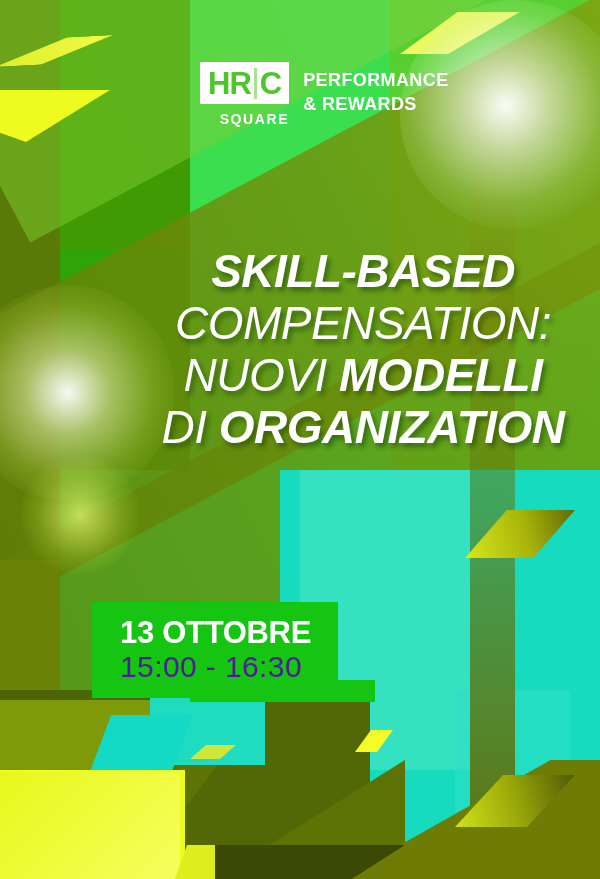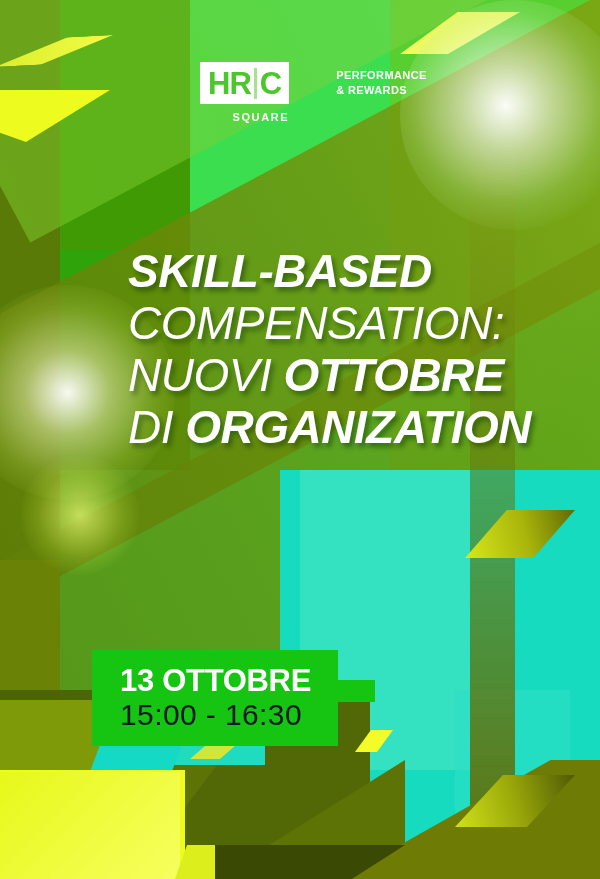--- a/index.html
+++ b/index.html
@@ -101,39 +101,39 @@
   .dark-top-l  { left:0px;top:690px;width:200px;height:30px;background:#4A6005;opacity:.9;}
   .olive-r-top { left:0px;top:560px;width:60px;height:140px;background:#6A8206; }
 
   
   #logo{ position:absolute;left:200px;top:62px;display:flex;align-items:flex-start;gap:14px;}
   .logo-left{ display:flex;flex-direction:column;align-items:flex-end;}
   .hrc-box{ background:#ffffff;display:flex;align-items:center;
             padding:6px 8px 5px 8px;}
   .hrc-txt{ color:#4BC62B;font-weight:700;font-size:31px;letter-spacing:-1px;line-height:1;}
   .hrc-sep{ width:3px;align-self:stretch;background:#5DCB33;margin:0 3px;opacity:.55;}
-  .square-txt{ color:#ffffff;font-weight:700;font-size:11px;letter-spacing:1.6px;margin-top:7px;}
-  .pr-txt{ color:#ffffff;font-weight:700;font-size:11px;letter-spacing:.4px;line-height:1.35;
-           margin-top:6px;margin-left:33px;}
+  .square-txt{ color:#ffffff;font-weight:700;font-size:14px;letter-spacing:1.6px;margin-top:7px;}
+  .pr-txt{ color:#ffffff;font-weight:700;font-size:18px;letter-spacing:.4px;line-height:1.35;
+           margin-top:6px;}
 
   
   #title{ position:absolute;left:128px;top:248px;width:470px;
           color:#ffffff;font-style:italic;font-size:46px;line-height:1.0;
           letter-spacing:-0.5px;
-          text-shadow:3px 4px 5px rgba(0,40,0,.45);}
+          text-shadow:3px 4px 5px rgba(0,40,0,.45);text-align:center;}
   #title .ln{display:block;white-space:nowrap;margin-bottom:6px;}
   .w-bold{font-weight:700;}
   .w-light{font-weight:400;}
 
   
   #datebox{ position:absolute;left:92px;top:602px;width:246px;height:96px;
             background:#16C512;display:flex;flex-direction:column;
-            justify-content:center;padding-left:28px;margin-top:48px;}
+            justify-content:center;padding-left:28px;}
   .date-main{ color:#fff;font-weight:700;font-size:31px;letter-spacing:-.3px;line-height:1.1;}
-  .date-time{ color:#0f172a;font-weight:400;font-size:30px;letter-spacing:.4px;line-height:1.15;}
+  .date-time{ color:#4c1d95;font-weight:400;font-size:30px;letter-spacing:.4px;line-height:1.15;}
 </style>
 </head>
 <body>
 
 <div id="poster">
 
   <div class="layer band-olive-l"></div>
   <div class="layer band-green-m"></div>
   <div class="layer band-bright"></div>
   <div class="layer band-main"></div>
@@ -189,21 +189,21 @@
     </div>
     <div class="pr-txt">
       <div>PERFORMANCE</div>
       <div>&amp; REWARDS</div>
     </div>
   </div>
 
   <div id="title">
     <span class="ln w-bold">SKILL-BASED</span>
     <span class="ln w-light">COMPENSATION:</span>
-    <span class="ln"><span class="w-light">NUOVI </span><span class="w-bold">OTTOBRE</span></span>
+    <span class="ln"><span class="w-light">NUOVI </span><span class="w-bold">MODELLI</span></span>
     <span class="ln"><span class="w-light">DI </span><span class="w-bold">ORGANIZATION</span></span>
   </div>
 
   <div id="datebox">
     <span class="date-main">13 OTTOBRE</span>
     <span class="date-time">15:00 - 16:30</span>
   </div>
 
 </div>
 

